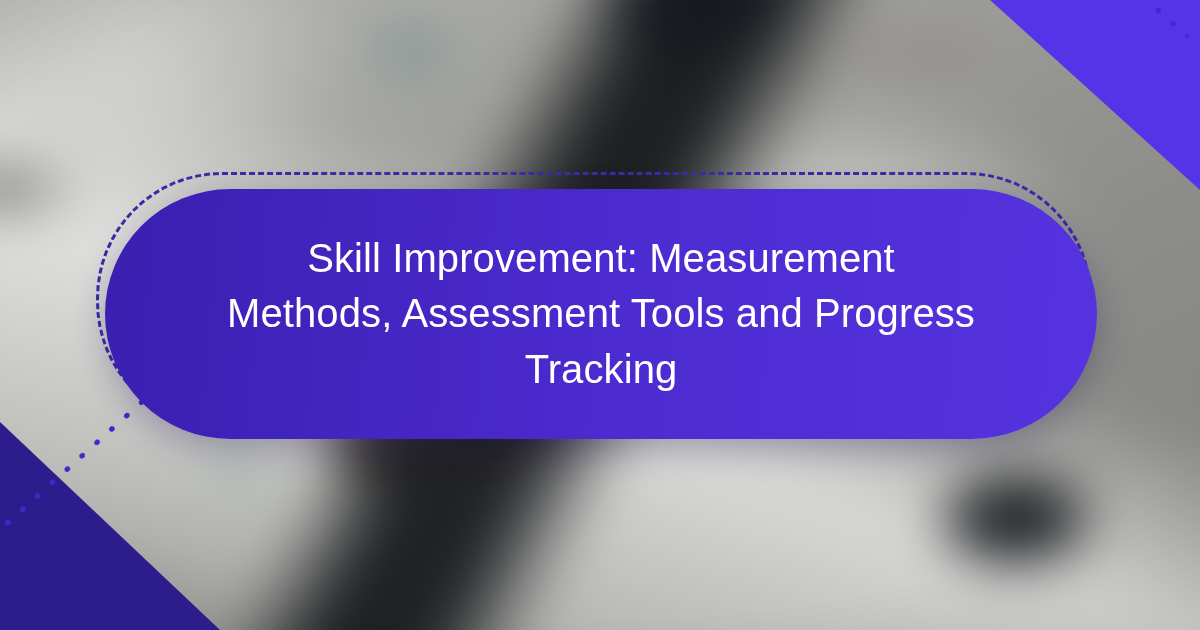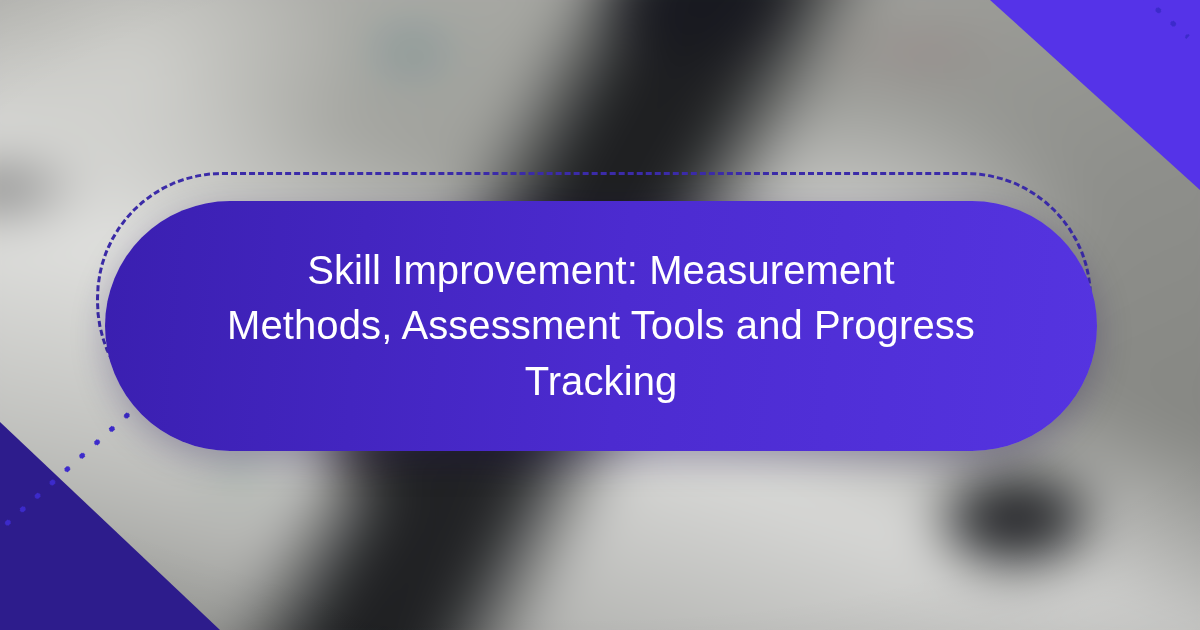--- a/index.html
+++ b/index.html
@@ -92,21 +92,21 @@
     position:absolute;
     left:96px;top:172px;
     width:990px;height:250px;
     border:3px dashed var(--dash);
     border-radius:126px;
   }
 
   
   .card{
     position:absolute;
-    left:105px;top:201px;
+    left:105px;top:189px;
     width:992px;height:250px;
     border-radius:126px;
     background:linear-gradient(95deg, var(--c1) 0%, var(--c2) 52%, var(--c3) 100%);
     display:flex;
     align-items:center;
     justify-content:center;
     box-shadow:0 10px 34px rgba(26,12,80,.28);
   }
   .card-title{
     color:#ffffff;

